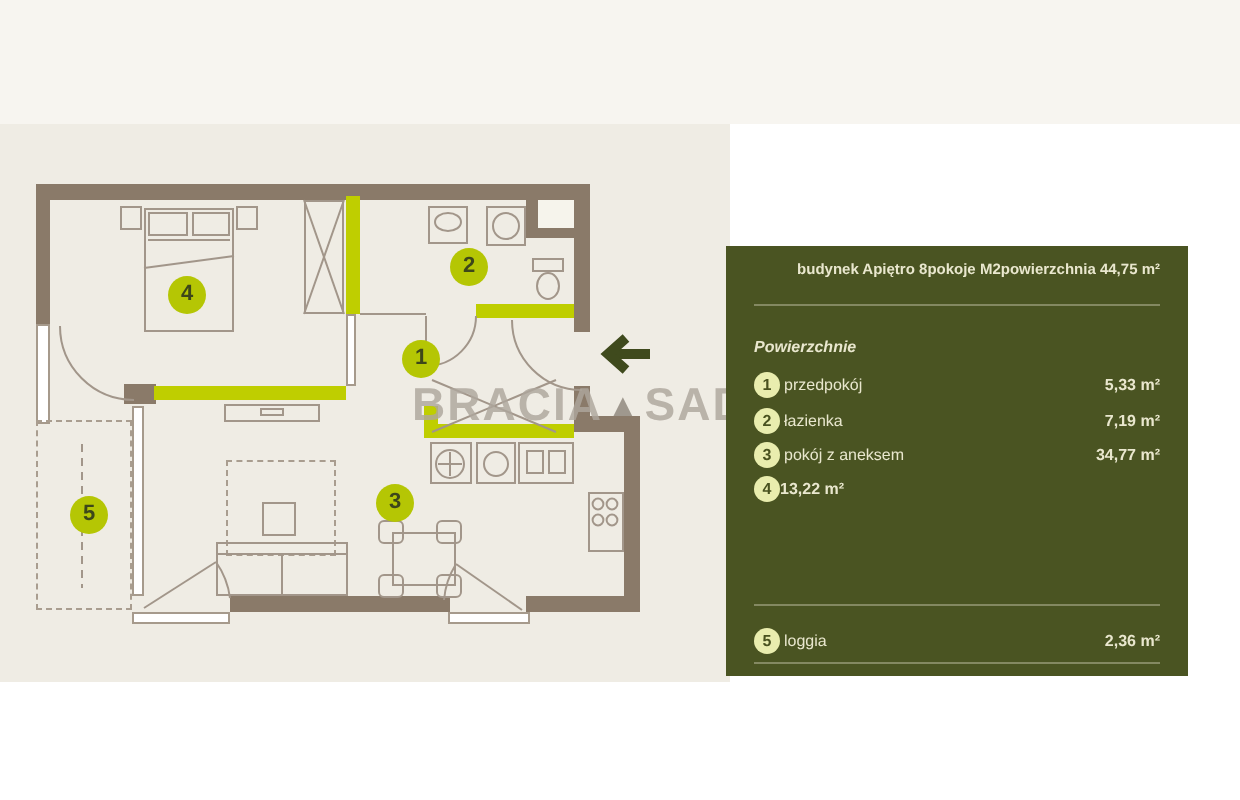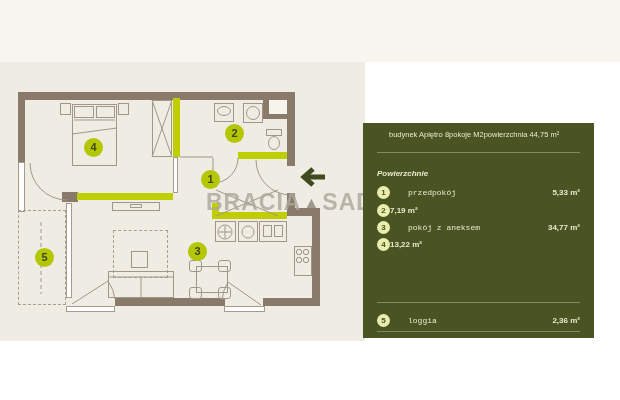--- a/index.html
+++ b/index.html
@@ -19,28 +19,28 @@
   .marker{position:absolute;width:19px;height:19px;border-radius:50%;background:#b5c604;
           color:#3d471a;font-size:11px;font-weight:bold;line-height:19px;text-align:center;}
   
   .watermark{position:absolute;left:206px;top:189px;font-size:23px;font-weight:bold;
              letter-spacing:1px;color:rgba(173,166,156,0.82);white-space:nowrap;}
   .watermark .logo{font-size:16px;position:relative;top:-2px;color:rgba(150,143,132,0.9);margin:0 2px;}
   
   .arrow{position:absolute;left:300px;top:167px;width:26px;height:20px;cursor:pointer;}
   
   .panel{position:absolute;left:363px;top:123px;width:231px;height:215px;background:#4a5422;color:#e9e7ce;}
-  .p-header{position:absolute;left:26px;right:14px;top:7px;display:flex;justify-content:flex-start;
-            font-size:7.5px;font-weight:normal;white-space:nowrap;}
+  .p-header{position:absolute;left:14px;right:14px;top:7px;display:flex;justify-content:flex-end;
+            font-size:7.5px;font-weight:bold;white-space:nowrap;}
   .sep{position:absolute;left:14px;right:14px;height:1px;background:rgba(240,238,218,0.35);}
   .p-title{position:absolute;left:14px;top:46px;font-size:8px;font-weight:bold;font-style:italic;}
   .p-row{position:absolute;left:14px;right:14px;height:16px;display:flex;align-items:center;font-size:8px;}
   .p-row .num{width:13px;height:13px;border-radius:50%;background:#e9edae;color:#49521f;
               font-size:8px;font-weight:bold;line-height:13px;text-align:center;flex:0 0 13px;}
-  .p-row .lbl{margin-left:18px;flex:1;font-family:Liberation Mono, monospace;}
+  .p-row .lbl{margin-left:2px;flex:1;}
   .p-row .val{font-weight:bold;}
 </style>
 </head>
 <body>
 
 <div class="stage">
   <div class="topstrip"></div>
   <div class="plan-bg"></div>
 
   <div class="w" style="left:18px;top:92px;width:277px;height:8px;"></div>
@@ -153,20 +153,21 @@
     <div class="sep" style="top:29px;"></div>
     <div class="p-title">Powierzchnie</div>
 
     <div class="p-row" style="top:61px;">
       <span class="num">1</span>
       <span class="lbl">przedpokój</span>
       <span class="val">5,33 m²</span>
     </div>
     <div class="p-row" style="top:79px;">
       <span class="num">2</span>
+      <span class="lbl">łazienka</span>
       <span class="val">7,19 m²</span>
     </div>
     <div class="p-row" style="top:96px;">
       <span class="num">3</span>
       <span class="lbl">pokój z aneksem</span>
       <span class="val">34,77 m²</span>
     </div>
     <div class="p-row" style="top:113px;">
       <span class="num">4</span>
       <span class="val">13,22 m²</span>

